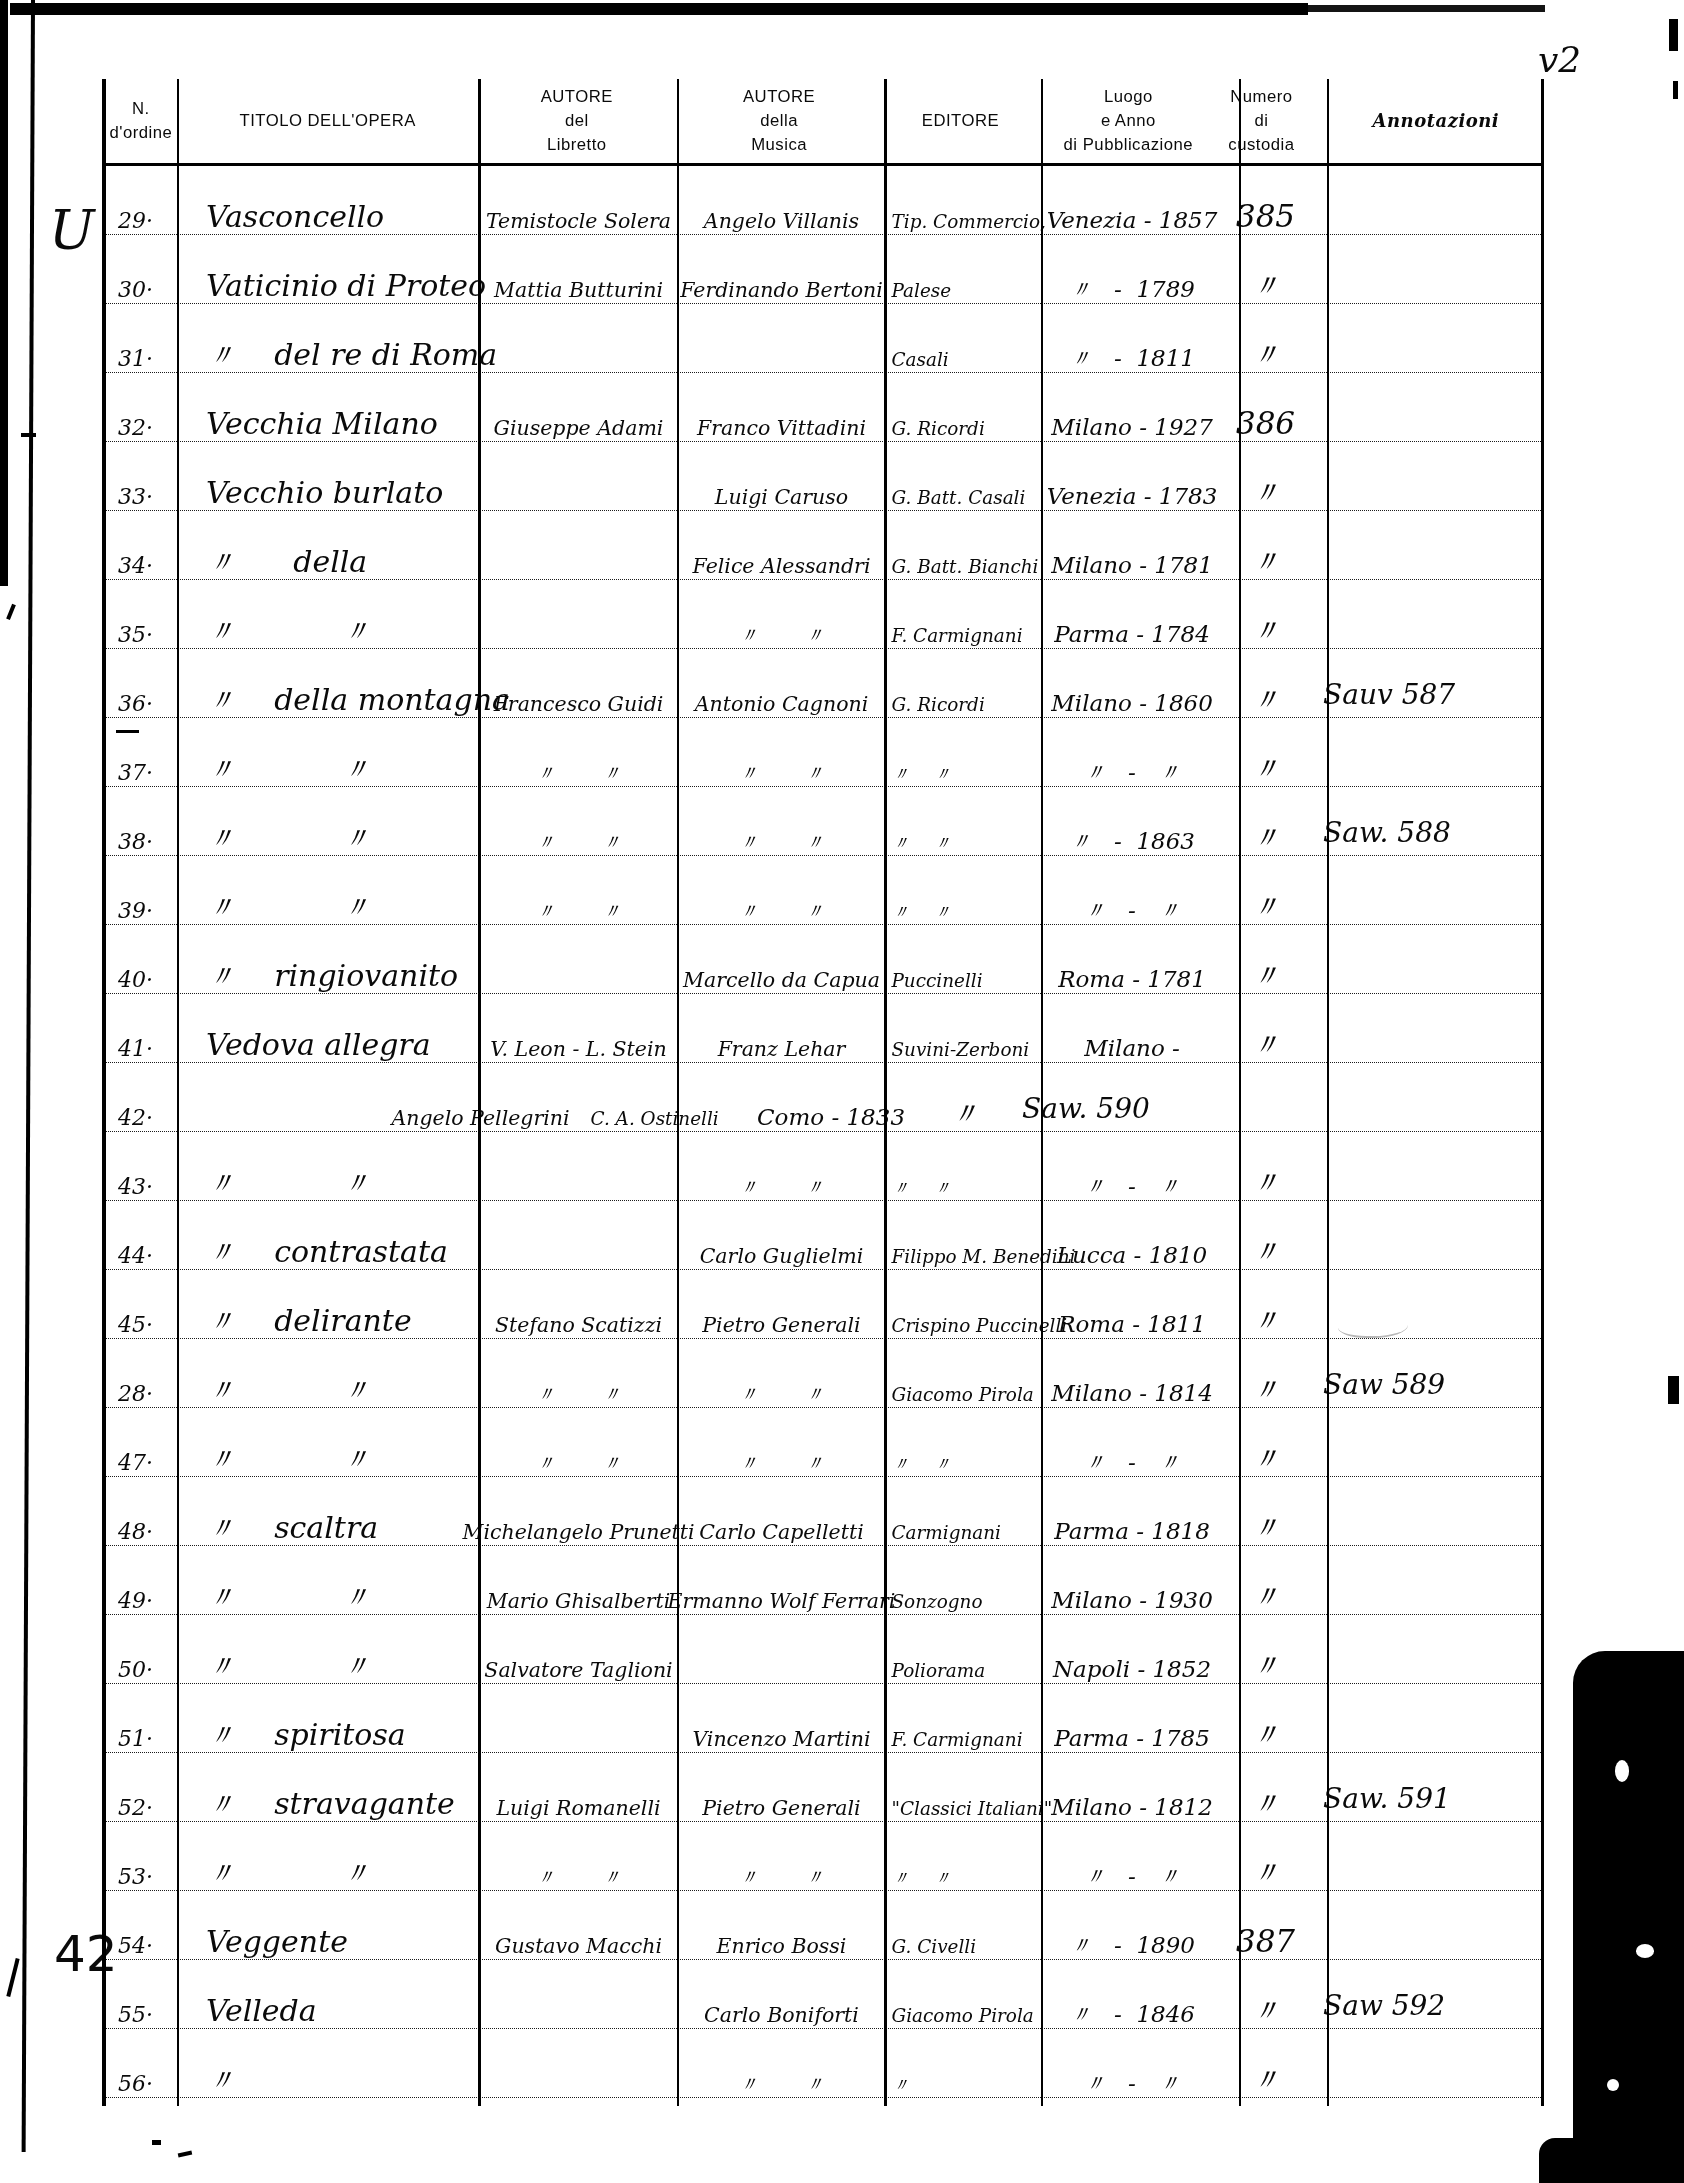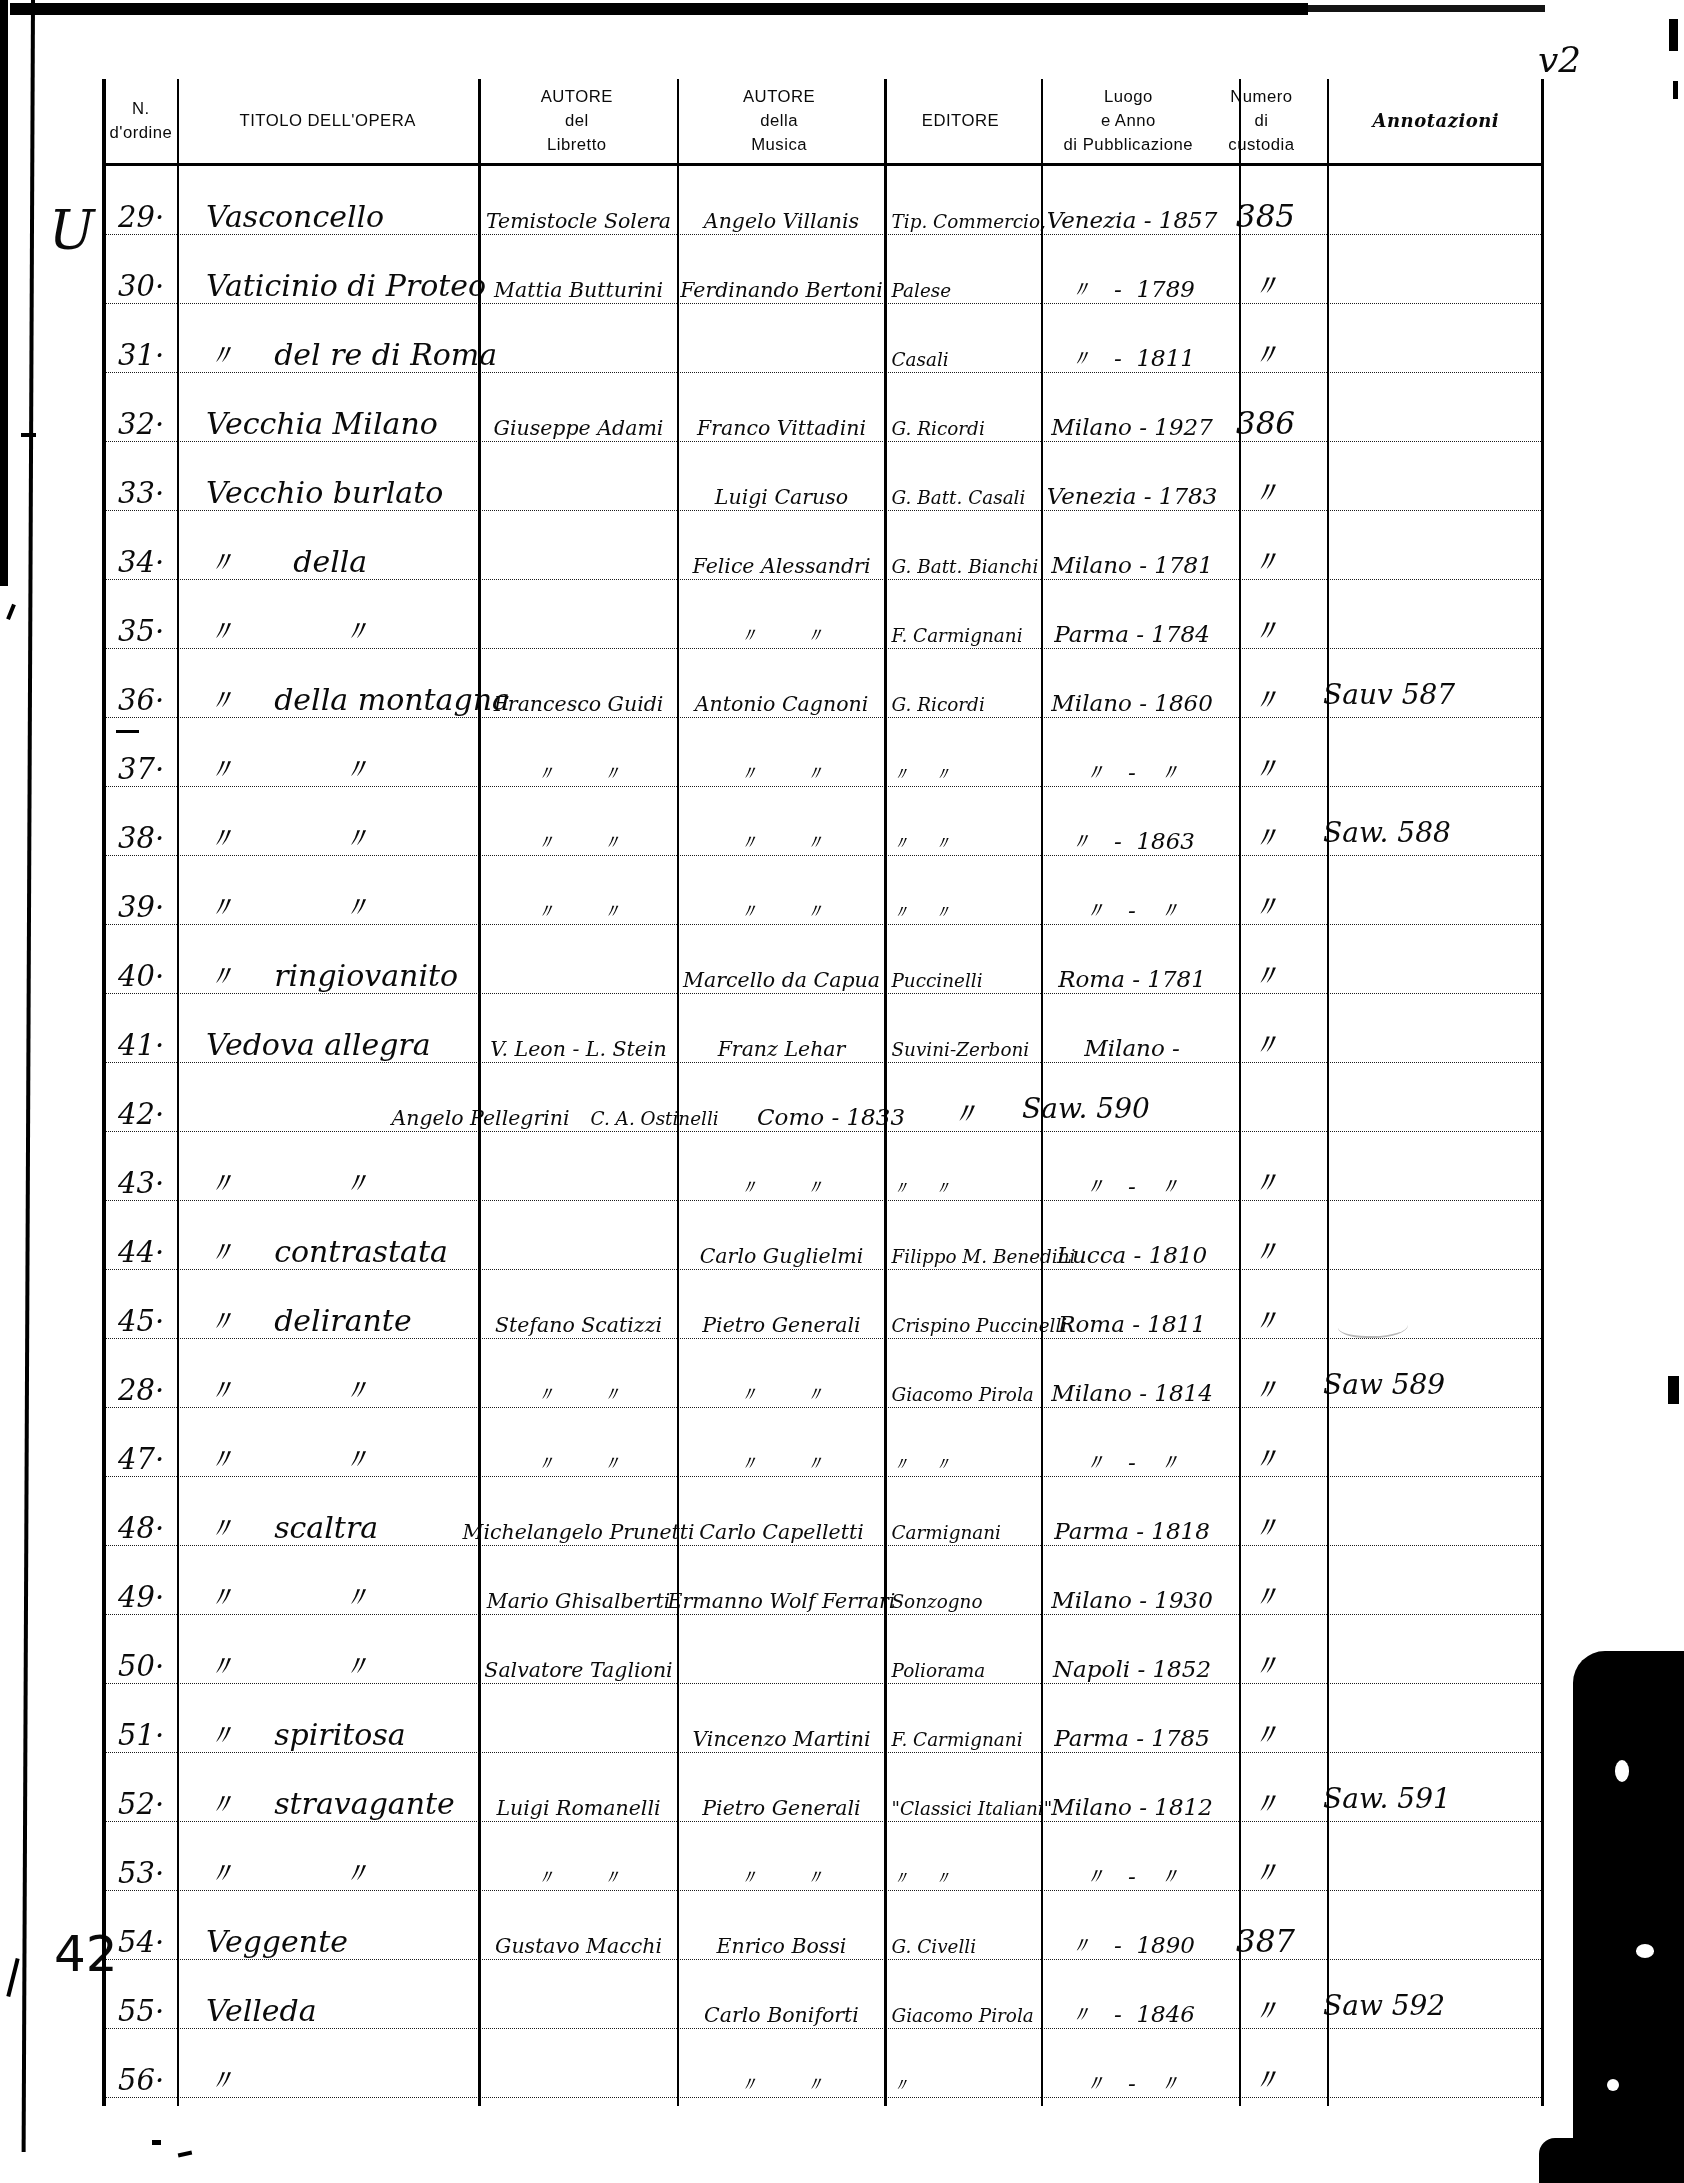--- a/index.html
+++ b/index.html
@@ -44,21 +44,21 @@
   .thead{position:absolute;left:0;top:0;width:1439px;height:87px;display:flex;
          border-bottom:3.8px solid #000;box-sizing:border-box;}
   .th{display:flex;align-items:center;justify-content:center;text-align:center;
       font-size:16.7px;letter-spacing:0.5px;white-space:pre-line;line-height:1.45;}
   .th-annot{font-family:"DejaVu Serif",serif;font-style:italic;font-weight:bold;font-size:18px;}
   .tbody{position:absolute;left:0;top:87px;width:1439px;}
   .row{display:flex;height:69px;border-bottom:1.6px dotted #1c1c1c;box-sizing:border-box;}
   .cell{display:flex;align-items:flex-end;box-sizing:border-box;overflow:visible;padding-bottom:2.2px;}
   .w-n{width:74px;}.w-titolo{width:301px;}.w-libretto{width:199px;}.w-musica{width:207px;}
   .w-editore{width:157px;}.w-luogo{width:180px;}.w-numero{width:87px;}.w-annot{width:215px;padding-left:24px;}
-  .c-n{padding-left:14px;font-size:29px;}
+  .c-n{padding-left:14px;font-size:22px;}
   .c-titolo{padding-left:28px;font-size:30px;}
   .c-libretto{justify-content:center;font-size:20.5px;}
   .c-musica{justify-content:center;font-size:20.5px;}
   .c-editore{padding-left:6.5px;font-size:18.4px;}
   .c-luogo{justify-content:center;font-size:23px;}
   .c-numero{justify-content:center;font-size:31px;}
   .c-annot{padding-left:14px;font-size:28px;padding-bottom:7.6px;}
 </style>
 </head>
 <body>

